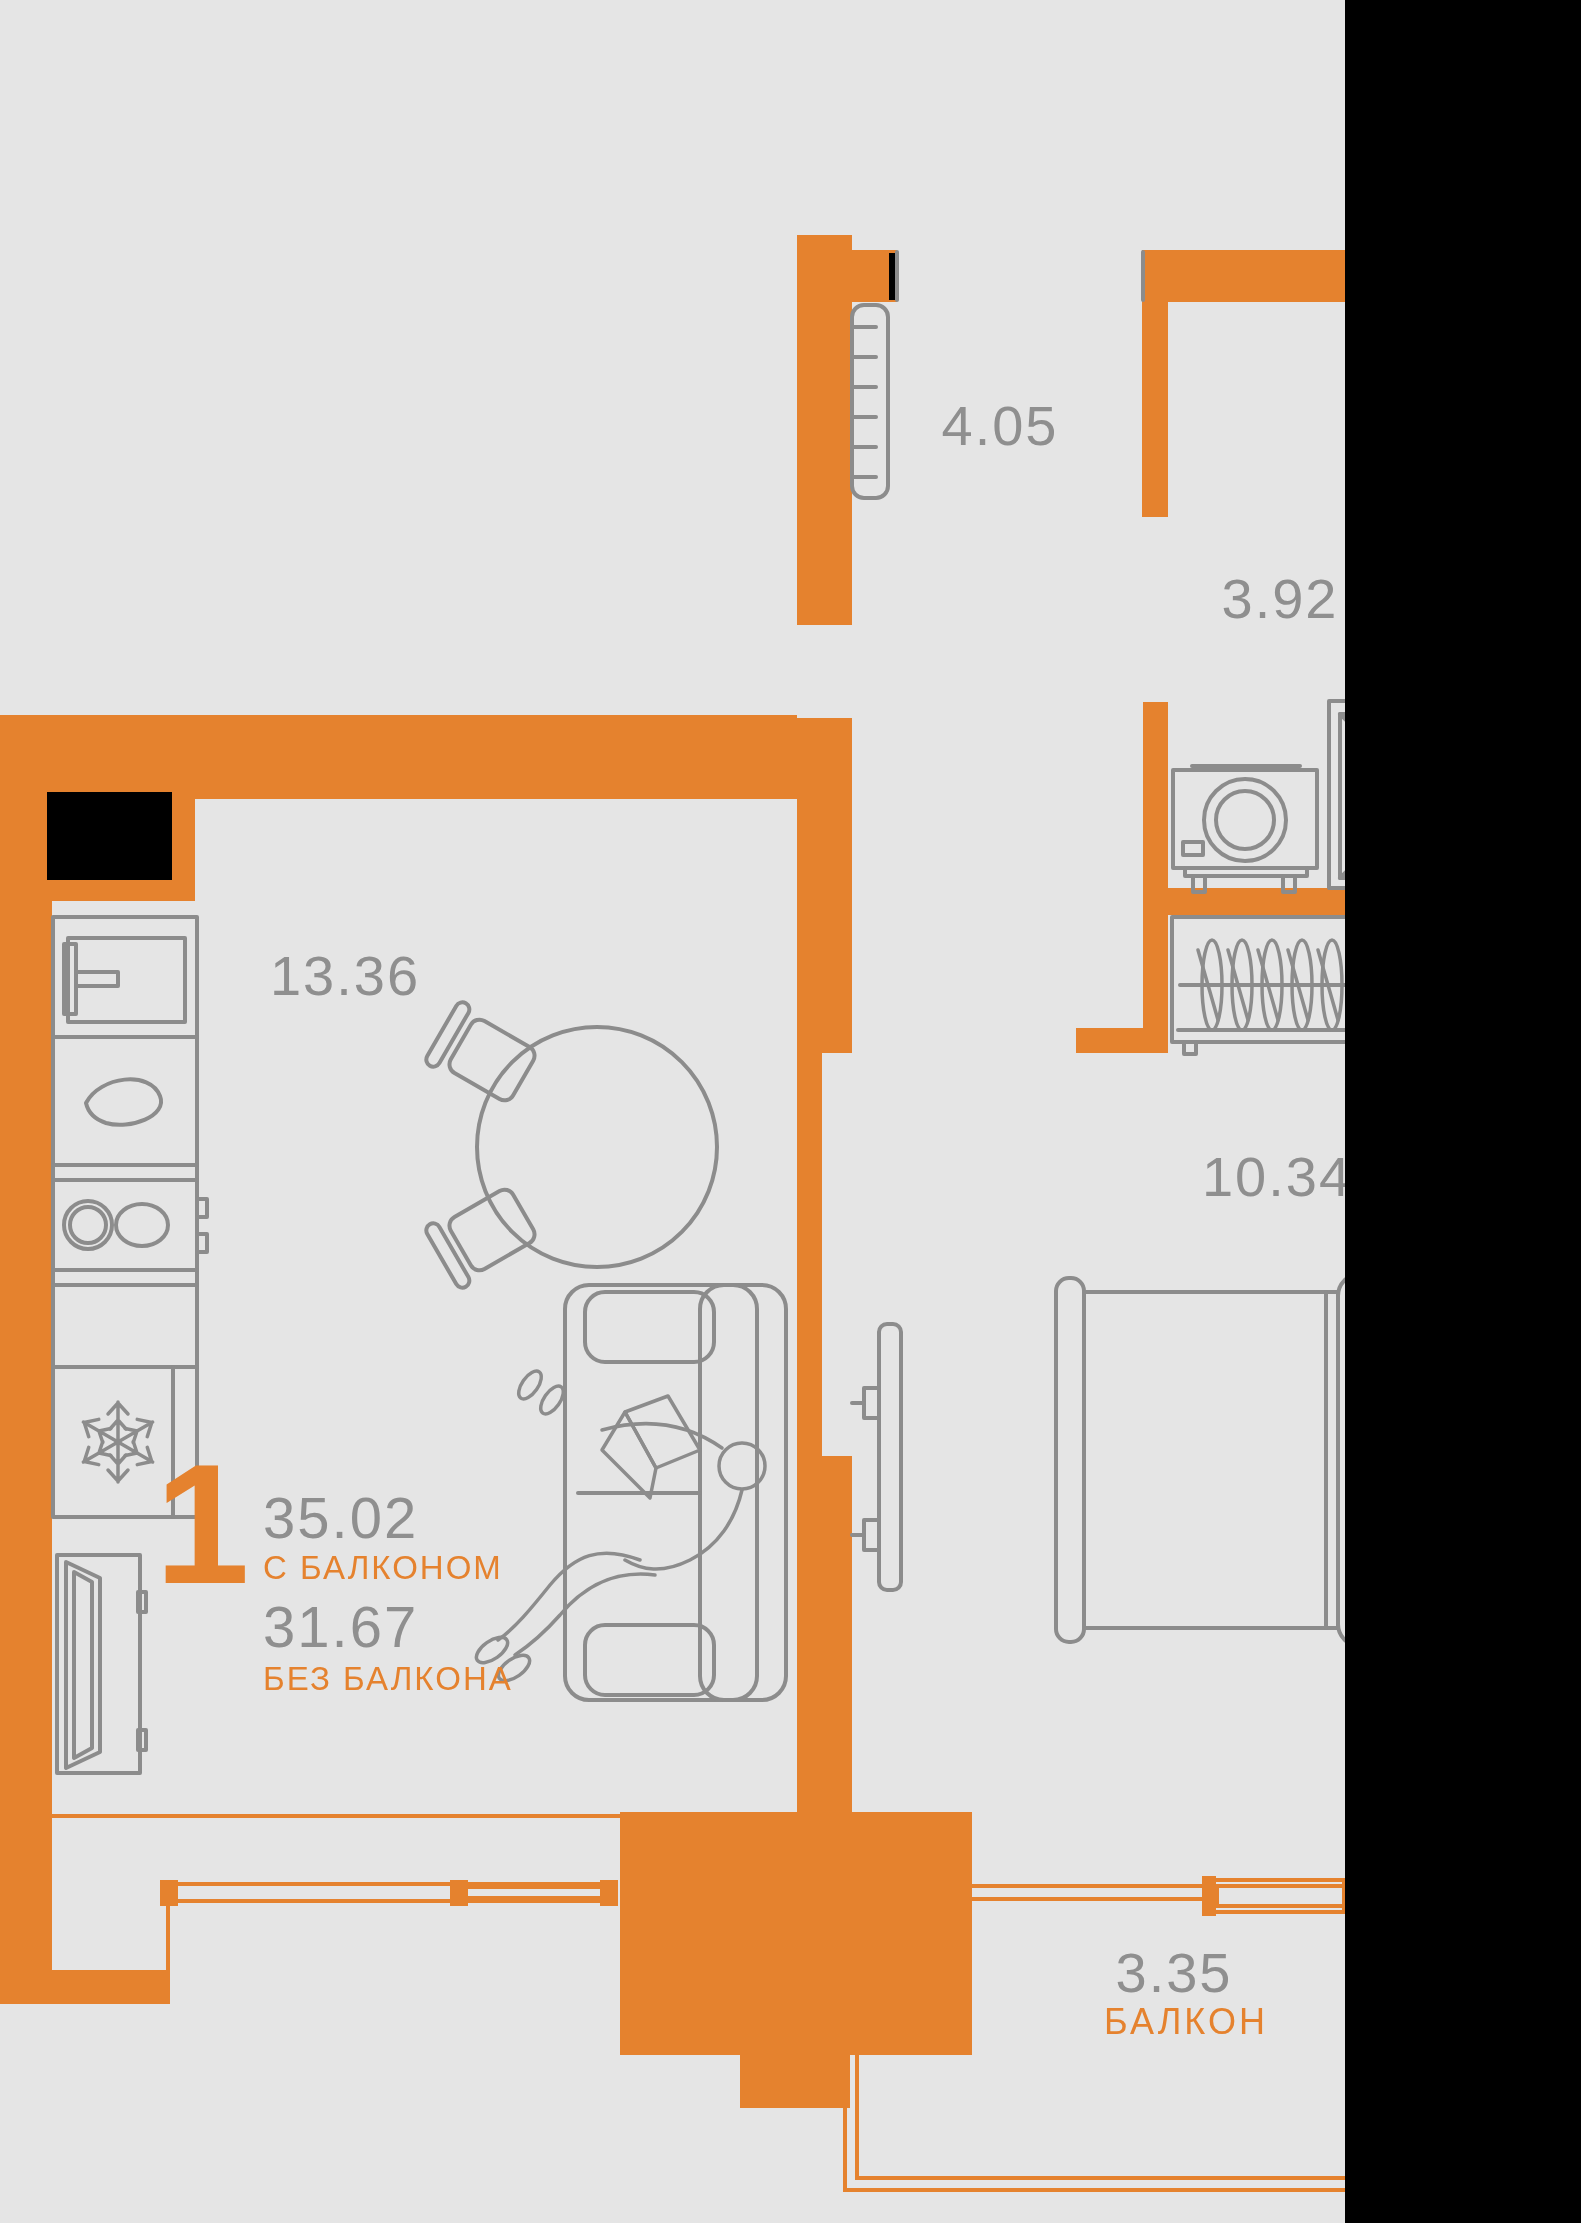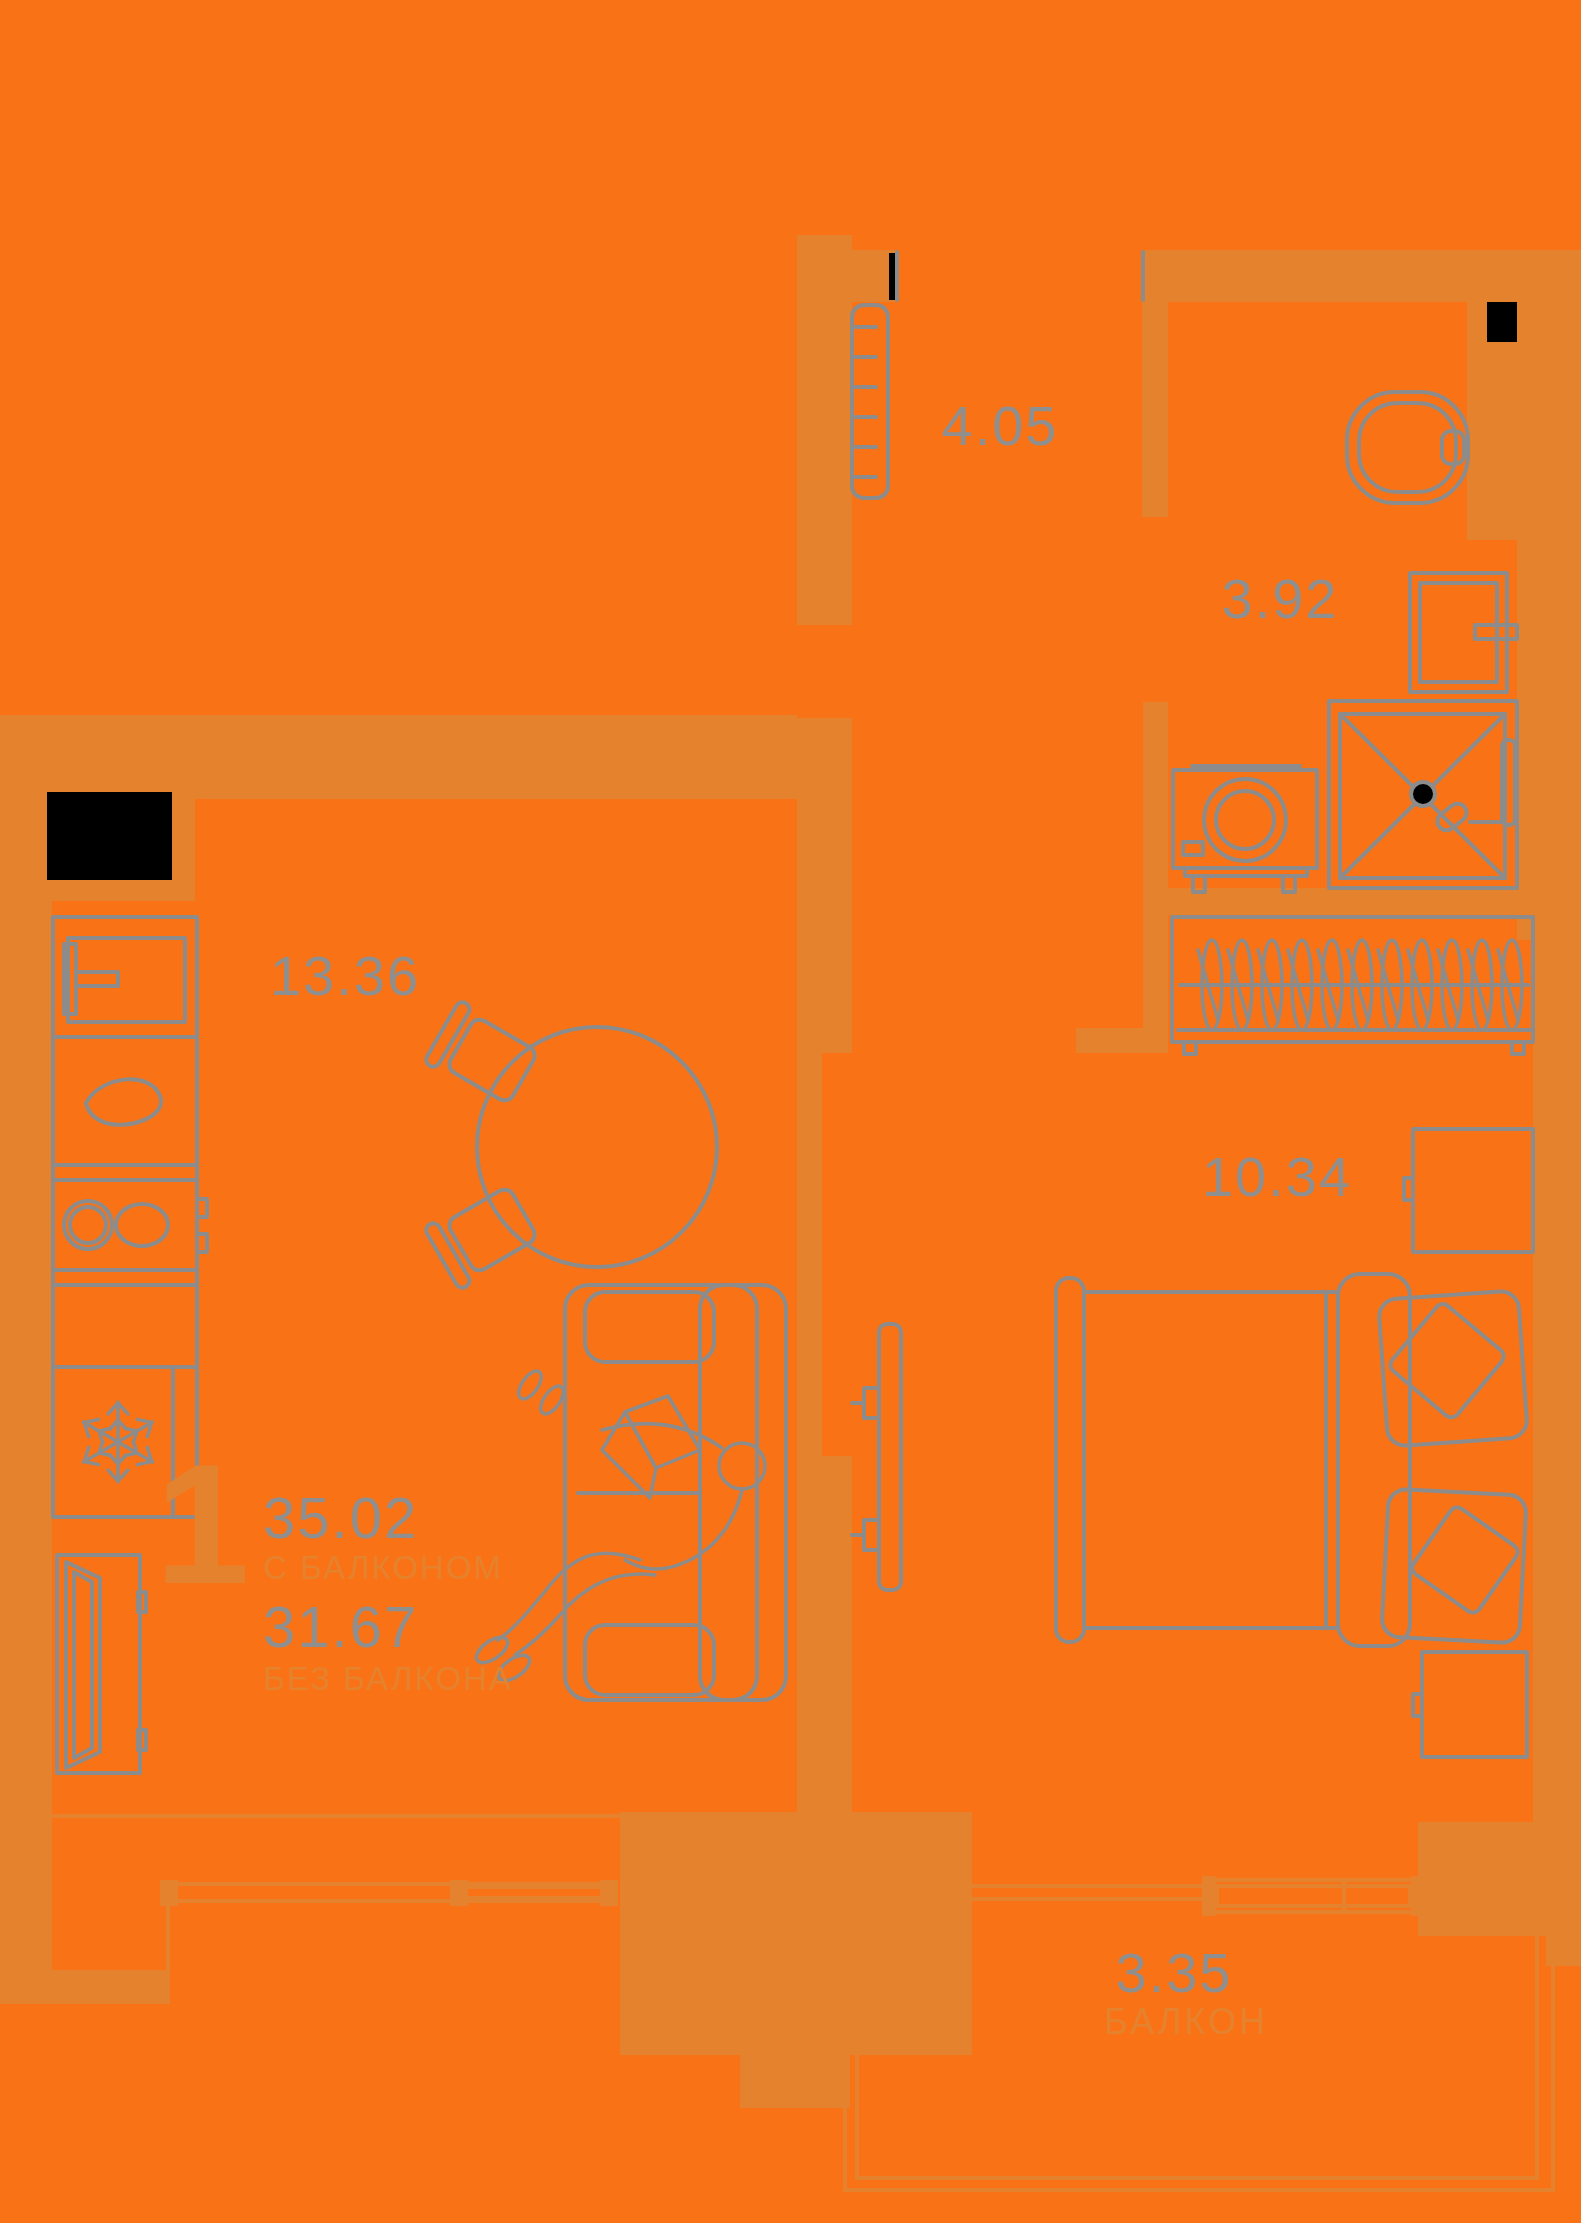--- a/index.html
+++ b/index.html
@@ -1,16 +1,16 @@
 <!DOCTYPE html>
 <html><head>
 <meta charset="utf-8">
 <style>
   html,body{margin:0;padding:0;background:#000;}
-  .stage{position:relative;width:1581px;height:2223px;background:#f97316;overflow:hidden;}
+  .stage{position:relative;width:1345px;height:2223px;background:#e5e5e5;overflow:hidden;}
   svg{display:block}
   text{font-family:"Liberation Sans","DejaVu Sans",sans-serif;}
   .area-label{fill:#8F8F8F;font-size:56px;letter-spacing:2px;}
   .big-num{fill:#8F8F8F;font-size:58px;letter-spacing:2px;}
   .orange-label{fill:#E5822E;font-size:33px;letter-spacing:2px;}
   .unit-num{fill:#E5822E;font-size:170px;font-weight:700;}
   .balcony-name{fill:#E5822E;font-size:36px;letter-spacing:3px;}
 </style>
 </head>
 <body>

